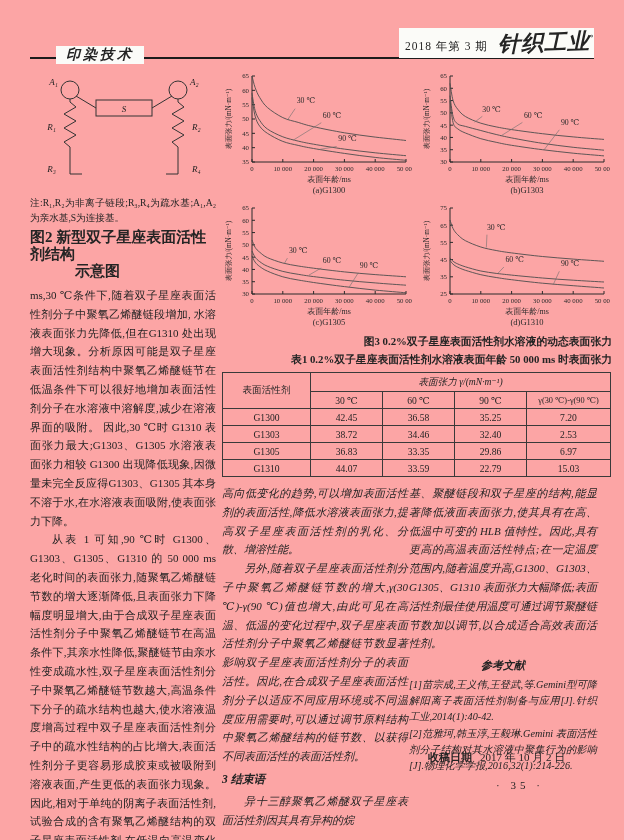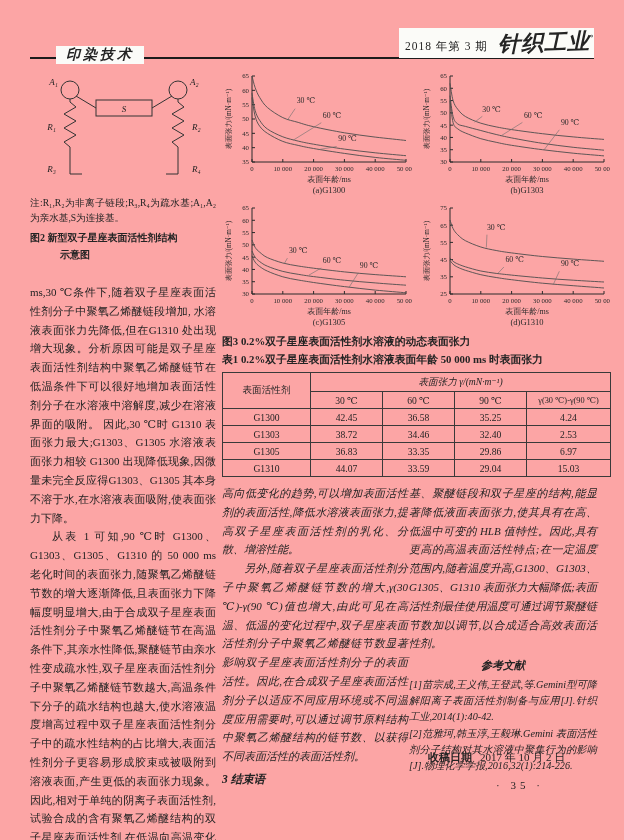--- a/index.html
+++ b/index.html
@@ -19,37 +19,37 @@
   .left-col{position:absolute;left:30px;top:70px;width:186px;}
   .right-region{position:absolute;left:222px;top:70px;width:390px;}
 
   .body-text{font-size:11px;line-height:18.8px;text-align:justify;color:#232323;}
   .body-text p{margin:0;}
   .indent{text-indent:2em;}
 
   
   .fig2-svg{display:block;}
   .fig2-note{font-size:9.6px;line-height:14.5px;text-align:justify;margin-top:2px;}
-  .fig2-cap{font-weight:bold;font-size:10px;line-height:17px;margin:4px 0 20px 0;}
+  .fig2-cap{font-weight:bold;font-size:15px;line-height:17px;margin:4px 0 6px 0;}
   .fig2-cap .l2{display:block;margin-left:3em;}
 
   
   .charts{display:grid;grid-template-columns:190px 190px;column-gap:8px;row-gap:2px;}
   .chart{width:190px;height:130px;}
   .chart svg .ax{stroke:#2a2a2a;stroke-width:1;fill:none;}
   .chart svg .curve{stroke:#4d4d4d;stroke-width:0.9;fill:none;}
   .chart svg .leader{stroke:#6e6e6e;stroke-width:0.6;}
   .chart svg text{fill:#2a2a2a;font-family:"Liberation Serif","DejaVu Serif",serif;}
   .chart svg .tick{font-size:6.8px;}
   .chart svg .clabel{font-size:7.8px;}
   .chart svg .xlab{font-size:8px;}
   .chart svg .ylab{font-size:7.2px;}
   .chart svg .cap{font-size:8.5px;}
 
-  .fig3-cap,.tab-cap{font-weight:bold;font-size:10.8px;text-align:left;margin-top:3px;}
+  .fig3-cap,.tab-cap{font-weight:bold;font-size:10.8px;text-align:right;margin-top:3px;}
   .tab-cap{margin-top:4px;}
 
   
   table.t1{border-collapse:collapse;width:388px;margin-top:5px;font-size:9.6px;table-layout:fixed;}
   table.t1 th,table.t1 td{border:1px solid #3a3a3a;text-align:center;padding:2.5px 1px;font-weight:normal;}
   table.t1{border:1.5px solid #2a2a2a;}
   table.t1 .gdiff{font-size:8.3px;}
   .gamma{font-style:italic;}
 
   .text-cols{display:flex;gap:1px;margin-top:7px;font-style:italic;}
@@ -296,51 +296,52 @@
         <th>30 ℃</th>
         <th>60 ℃</th>
         <th>90 ℃</th>
         <th class="gdiff">γ(30 ℃)-γ(90 ℃)</th>
       </tr>
       <tr>
         <td>G1300</td>
         <td>42.45</td>
         <td>36.58</td>
         <td>35.25</td>
-        <td>4.24</td>
+        <td>7.20</td>
       </tr>
       <tr>
         <td>G1303</td>
         <td>38.72</td>
         <td>34.46</td>
         <td>32.40</td>
         <td>2.53</td>
       </tr>
       <tr>
         <td>G1305</td>
         <td>36.83</td>
         <td>33.35</td>
         <td>29.86</td>
         <td>6.97</td>
       </tr>
       <tr>
         <td>G1310</td>
         <td>44.07</td>
         <td>33.59</td>
-        <td>29.04</td>
+        <td>22.79</td>
         <td>15.03</td>
       </tr>
     </tbody>
       </table>
 
     <div class="text-cols">
       <div class="colA body-text">
         <p>高向低变化的趋势,可以增加表面活性剂的表面活性,降低水溶液表面张力,提高双子星座表面活性剂的乳化、分散、增溶性能。</p>
         <p class="indent">另外,随着双子星座表面活性剂分子中聚氧乙烯醚链节数的增大,γ(30 ℃)-γ(90 ℃)值也增大,由此可见在高温、低温的变化过程中,双子星座表面活性剂分子中聚氧乙烯醚链节数显著影响双子星座表面活性剂分子的表面活性。因此,在合成双子星座表面活性剂分子以适应不同应用环境或不同温度应用需要时,可以通过调节原料结构中聚氧乙烯醚结构的链节数、以获得不同表面活性的表面活性剂。</p>
         <div class="sec-head">3  结束语</div>
+        <p class="indent">异十三醇聚氧乙烯醚双子星座表面活性剂因其具有异构的烷</p>
       </div>
       <div class="colB body-text">
         <p>基、聚醚链段和双子星座的结构,能显著降低液面表面张力,使其具有在高、低温中可变的 HLB 值特性。因此,具有更高的高温表面活性特点;在一定温度范围内,随着温度升高,G1300、G1303、G1305、G1310 表面张力大幅降低;表面活性剂最佳使用温度可通过调节聚醚链节数加以调节,以合成适合高效表面活性剂。</p>
         <div class="ref-head">参考文献</div>
         <div class="refs">
           <p>[1]苗宗成,王义伟,王登武,等.Gemini型可降解阳离子表面活性剂制备与应用[J].针织工业,2014(1):40-42.</p>
           <p>[2]范雅珂,韩玉淳,王毅琳.Gemini 表面活性剂分子结构对其水溶液中聚集行为的影响[J].物理化学学报,2016,32(1):214-226.</p>
         </div>
       </div>
     </div>

